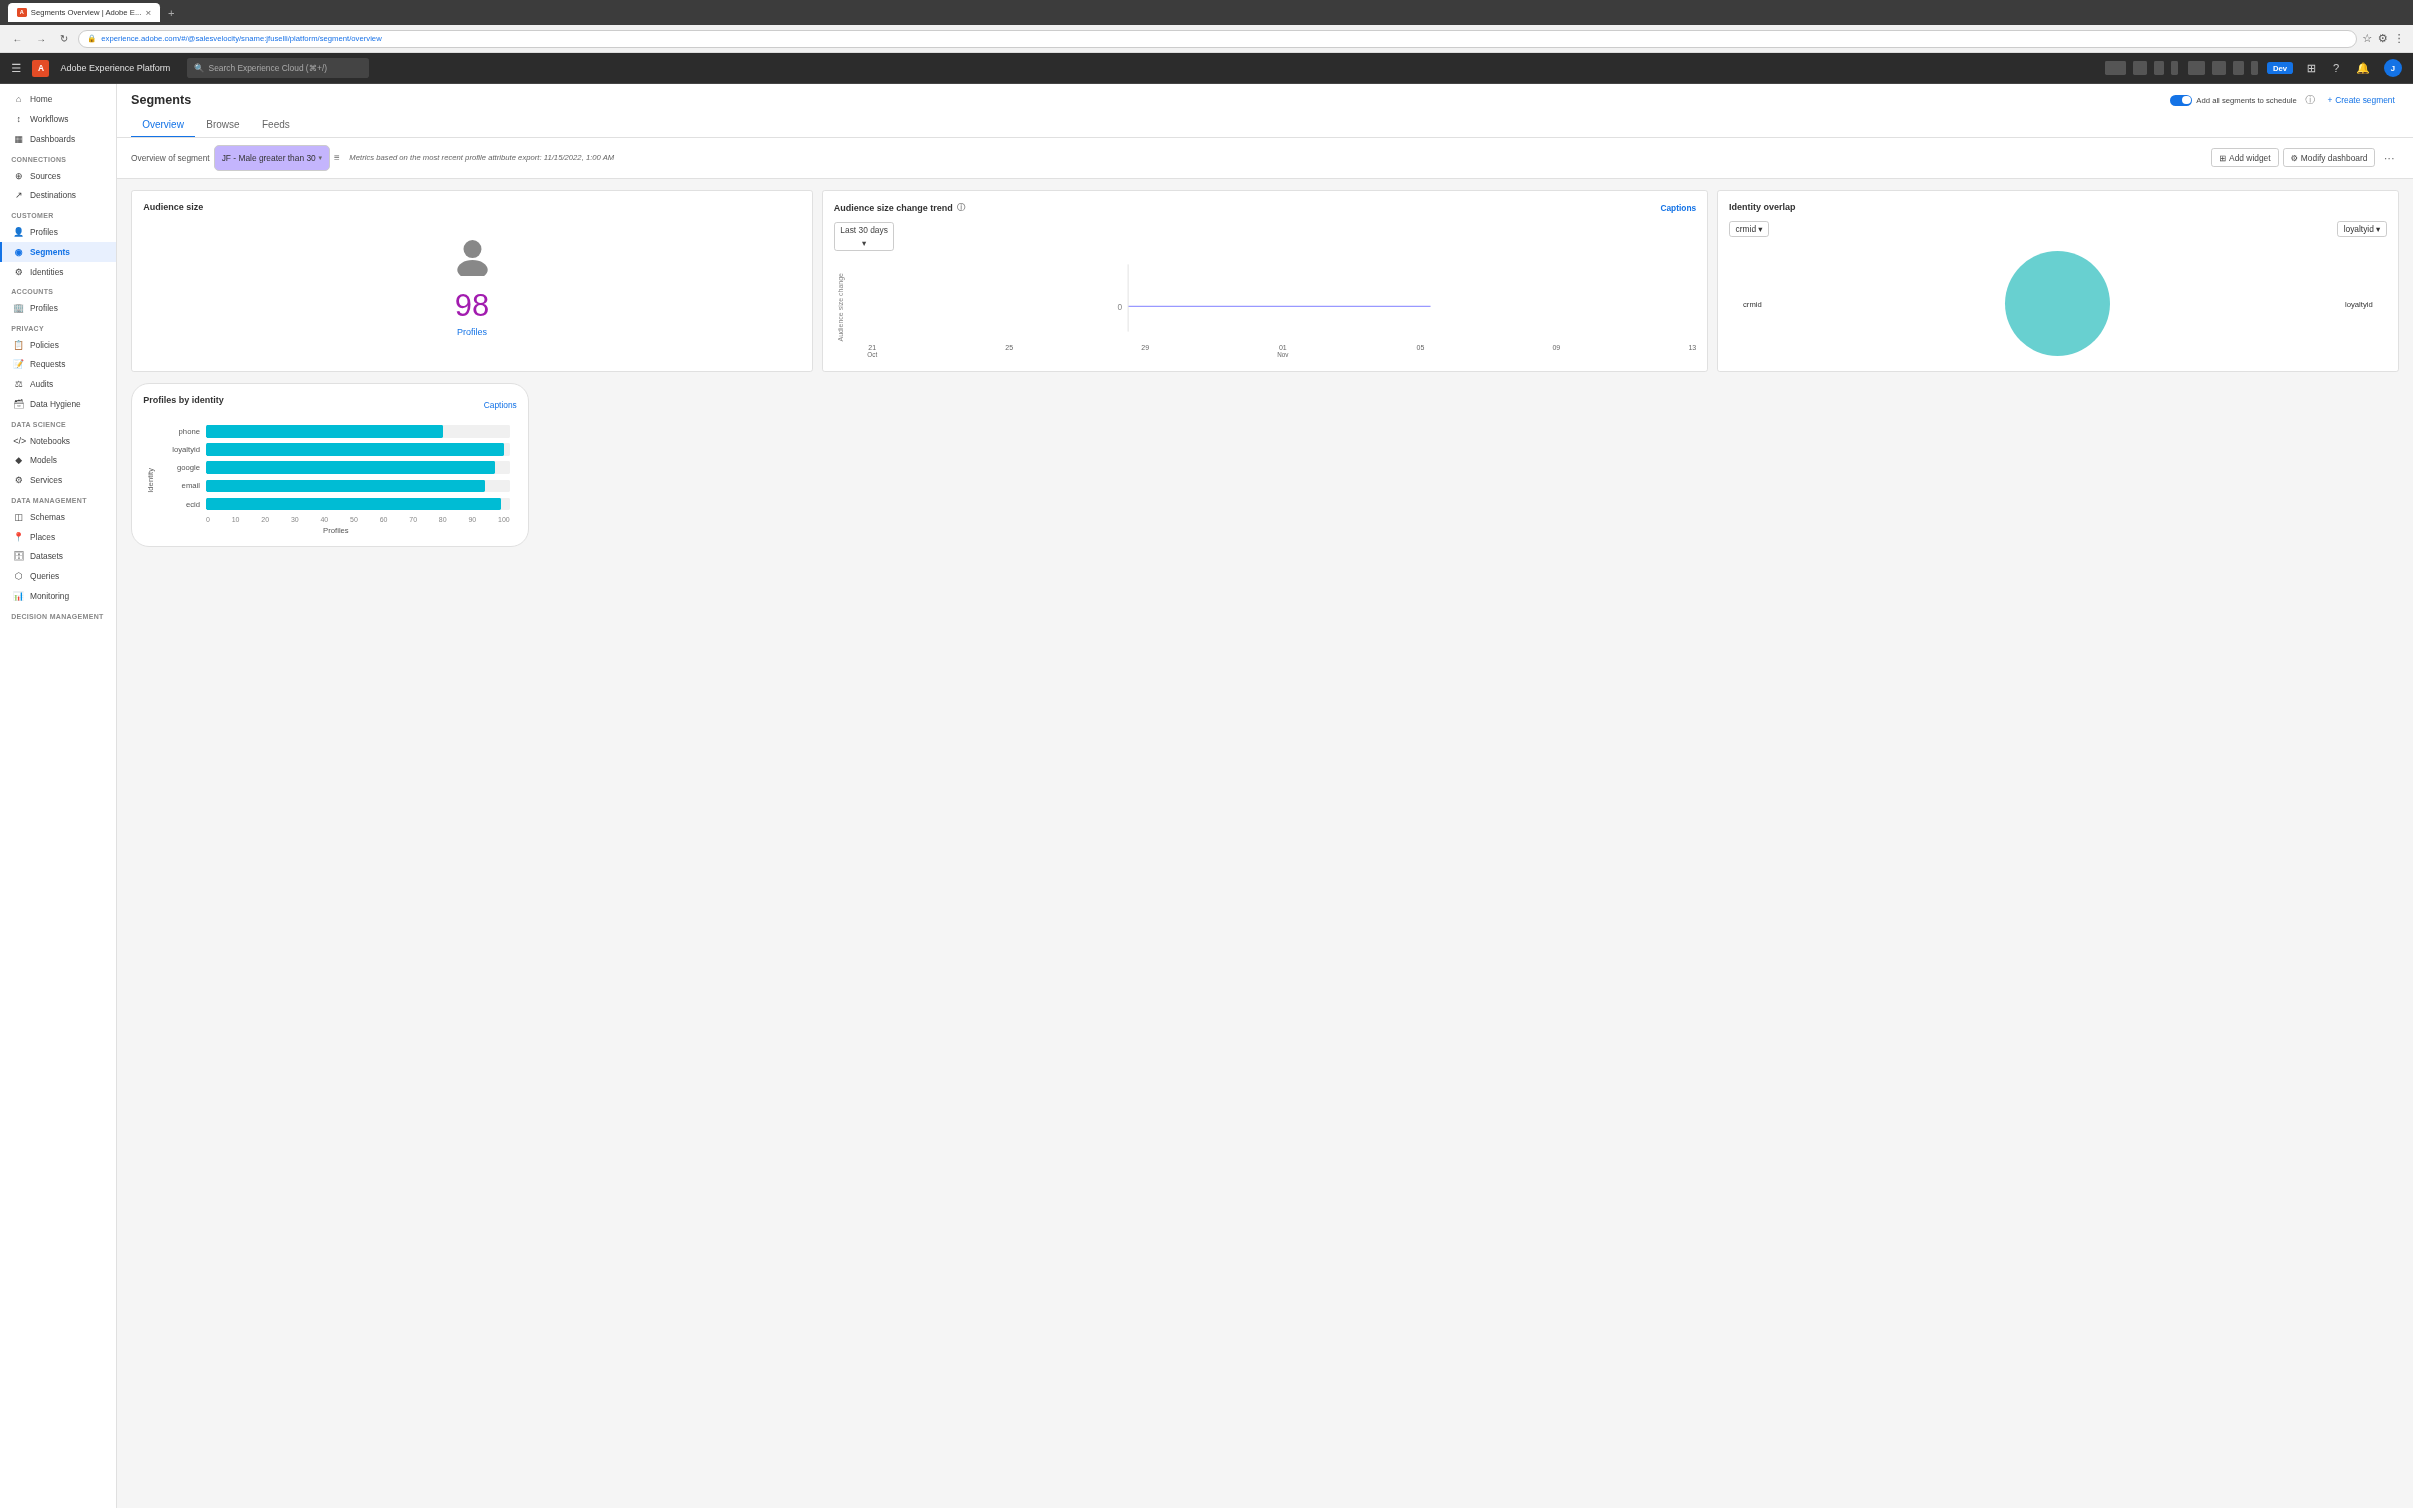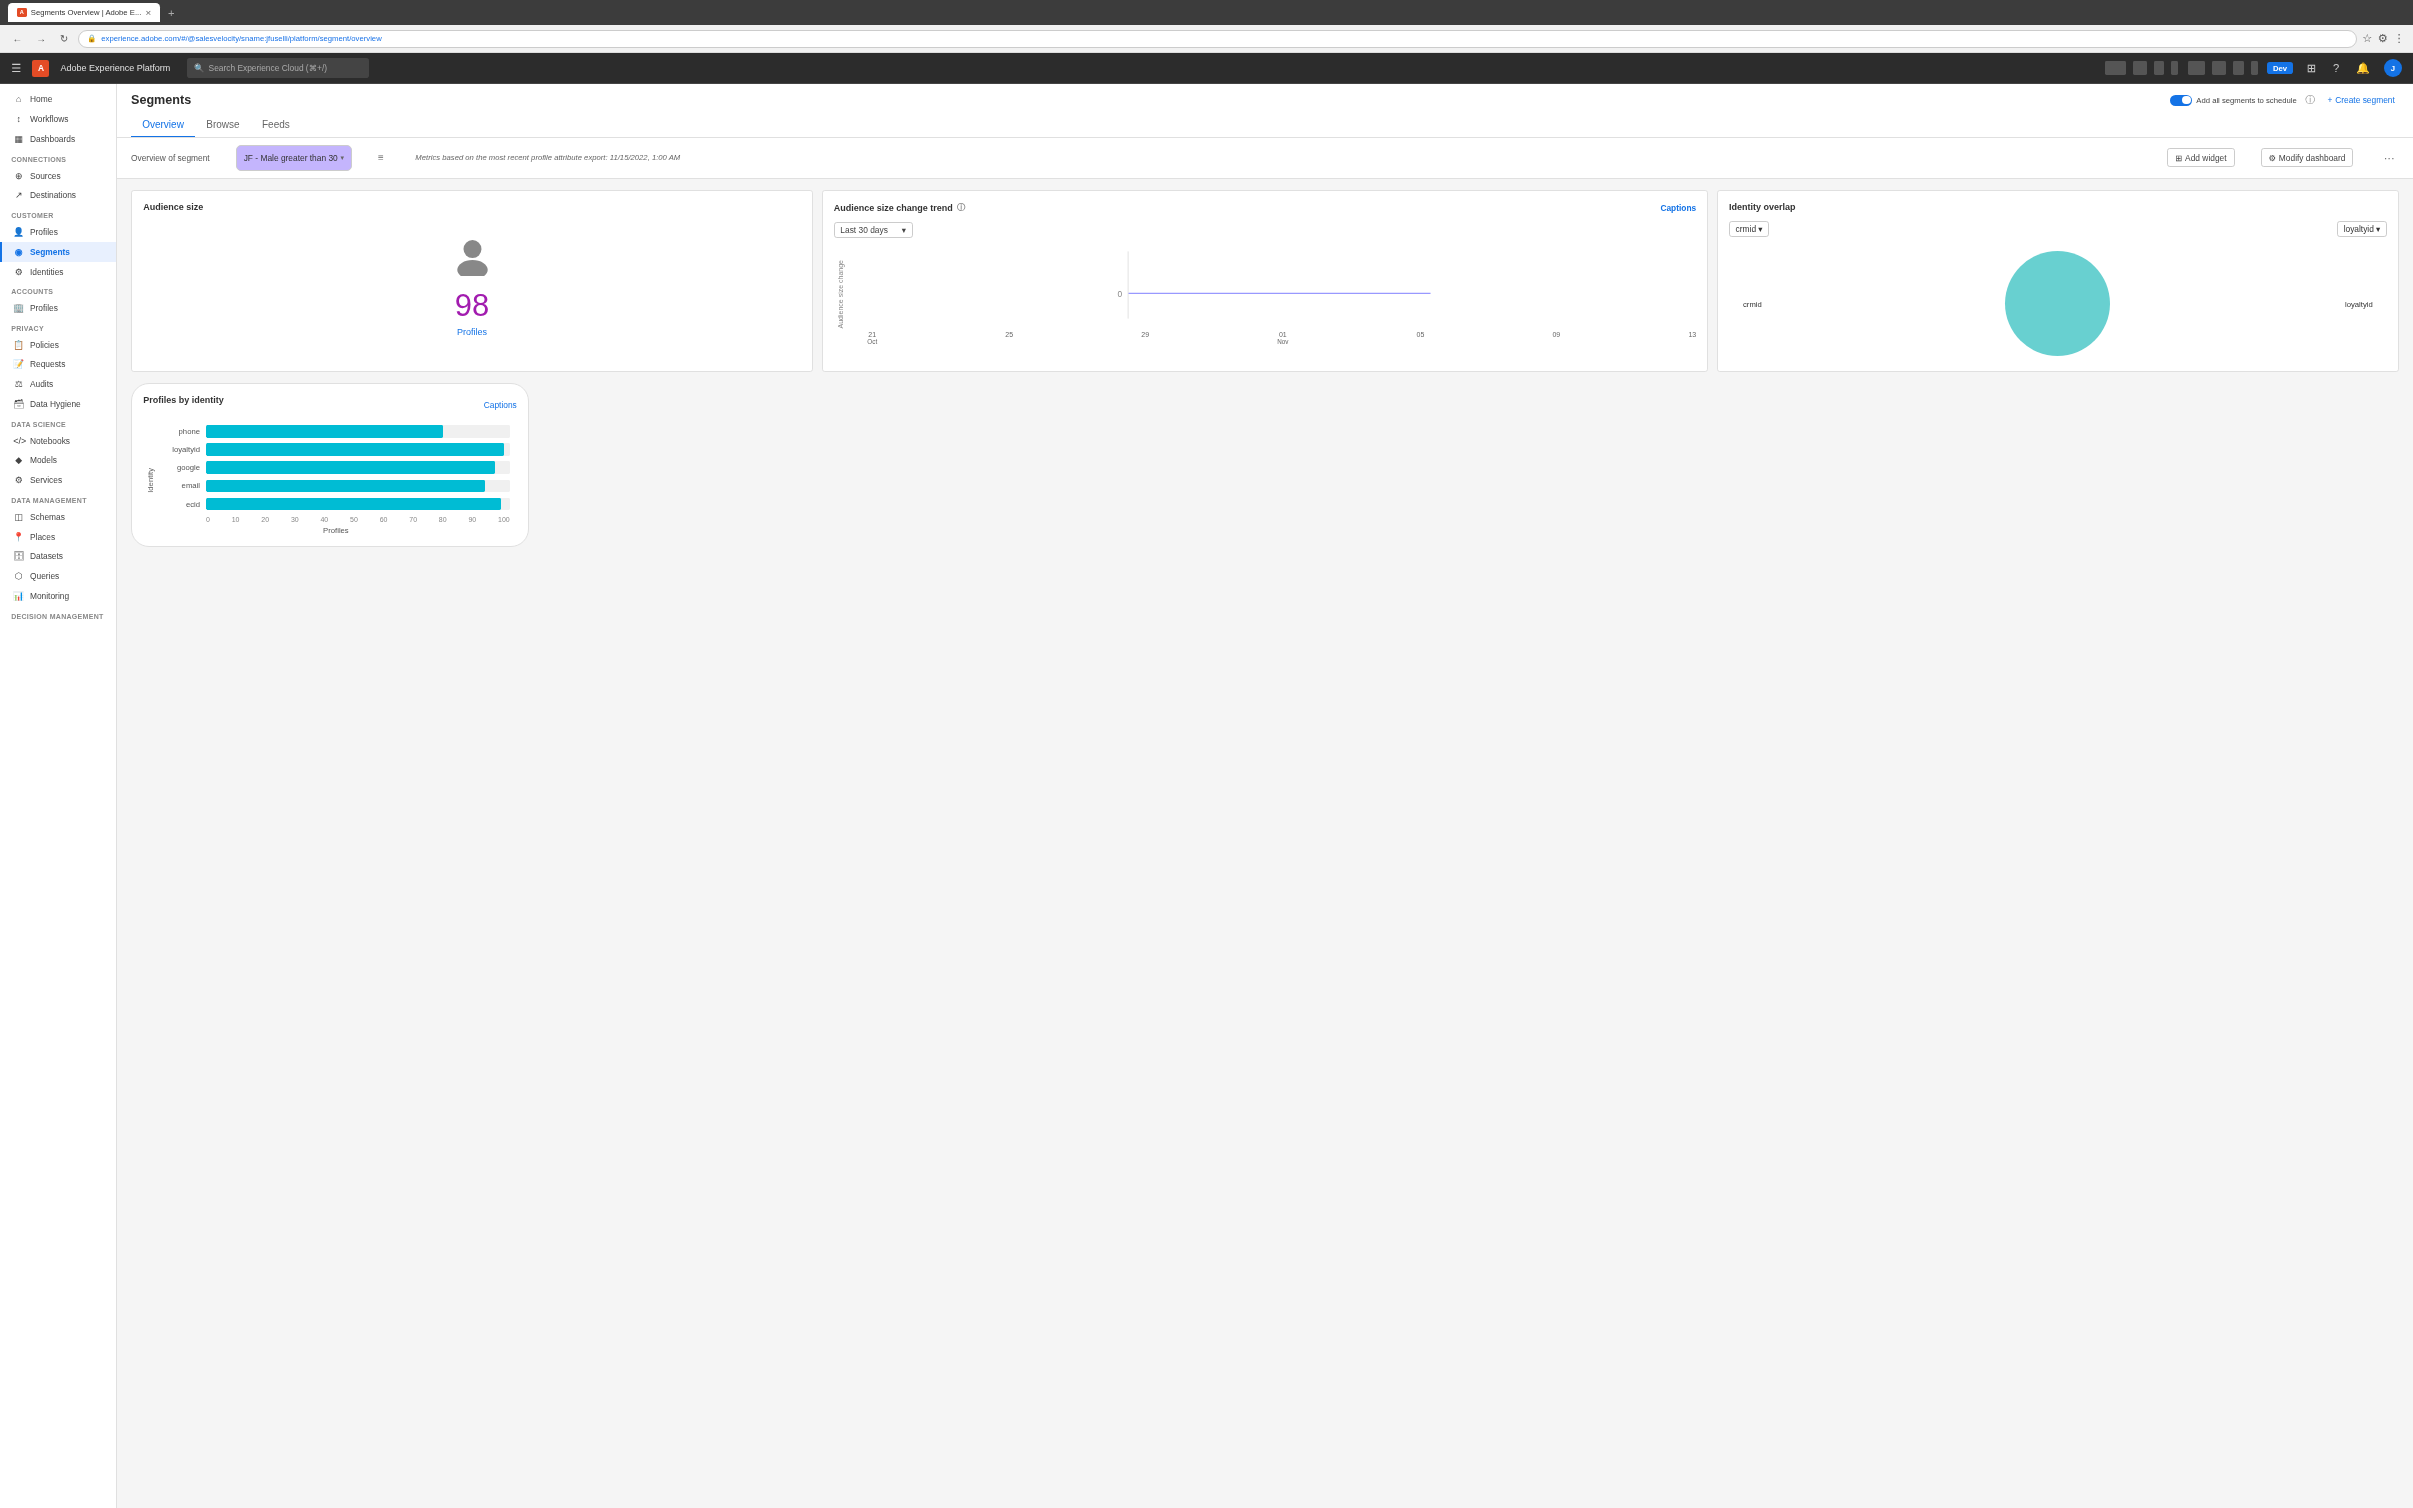--- a/index.html
+++ b/index.html
@@ -60,21 +60,21 @@
     .toggle-label { font-size: 7.7px; color: #444; }
     .header-action-btn { display: flex; align-items: center; gap: 2.8px; font-size: 8.4px; color: #1473e6; cursor: pointer; border: none; background: none; padding: 2.8px 4.2px; }
     .header-info-icon { color: #888; font-size: 9.8px; cursor: pointer; }
     .header-more { color: #666; font-size: 11.2px; cursor: pointer; padding: 1.4px 4.2px; }
 
     .page-tabs { display: flex; gap: 0; }
     .page-tab { padding: 5.6px 11.2px; font-size: 10px; cursor: pointer; color: #666; border-bottom: 1.4px solid transparent; }
     .page-tab.active { color: #1473e6; border-bottom: 1.4px solid #1473e6; font-weight: 500; }
 
     
-    .filter-bar { background: white; padding: 7px 14px; border-bottom: 0.7px solid #e0e0e0; display: flex; align-items: center; gap: 26px; }
+    .filter-bar { background: white; padding: 7px 14px; border-bottom: 0.7px solid #e0e0e0; display: flex; align-items: center; gap: 4px; }
     .filter-label { font-size: 8.4px; color: #555; }
     .filter-dropdown { display: flex; align-items: center; gap: 2.8px; background: #c4b5fd; border: 0.7px solid #ccc; border-radius: 5px; padding: 7px 7px; font-size: 8.4px; cursor: pointer; color: #333; }
     .filter-dropdown-arrow { color: #666; font-size: 7px; }
     .filter-list-icon { color: #666; font-size: 9.8px; cursor: pointer; }
     .filter-metrics { font-size: 7.7px; color: #666; margin-left: 5.6px; font-style: italic; }
     .filter-spacer { flex: 1; }
     .dashboard-btn { display: flex; align-items: center; gap: 2.8px; font-size: 8.4px; color: #444; cursor: pointer; border: 0.7px solid #ccc; background: white; padding: 3.5px 7px; border-radius: 2.8px; }
     .modify-btn { display: flex; align-items: center; gap: 2.8px; font-size: 8.4px; color: #444; cursor: pointer; border: 0.7px solid #ccc; background: white; padding: 3.5px 7px; border-radius: 2.8px; }
 
     
@@ -83,21 +83,21 @@
 
     .widget { background: white; border: 0.7px solid #e0e0e0; border-radius: 2.8px; padding: 11.2px; }
     .widget-title { font-size: 9px; font-weight: 600; color: #333; margin-bottom: 8.4px; display: flex; align-items: center; gap: 4.2px; }
     .widget-title-info { color: #888; font-size: 8.4px; cursor: pointer; }
 
     
     .audience-size-content { display: flex; flex-direction: column; align-items: center; justify-content: center; padding: 17px 0 11.2px; }
     .audience-icon { font-size: 28px; color: #888; margin-bottom: 5.6px; }
     .audience-number { font-size: 31px; font-weight: 300; color: #a21caf; text-align: center; }
     .audience-profiles-link { color: #1473e6; font-size: 9px; cursor: pointer; margin-top: 2.8px; text-decoration: none; }
-    .chart-time-selector { display: flex; align-items: center; gap: 14px; font-size: 8.4px; color: #444; cursor: pointer; border: 0.7px solid #ccc; border-radius: 2.8px; padding: 2.1px 5.6px; }
+    .chart-time-selector { display: flex; align-items: center; gap: 3px; font-size: 8.4px; color: #444; cursor: pointer; border: 0.7px solid #ccc; border-radius: 2.8px; padding: 2.1px 5.6px; flex-direction: column; }
     .chart-captions { font-size: 8.4px; color: #1473e6; cursor: pointer; }
     .chart-svg { width: 100%; height: 84px; }
     .chart-x-axis { display: flex; justify-content: space-between; padding: 1.4px 0 0 21px; font-size: 7px; color: #888; }
     .chart-x-month { display: flex; flex-direction: column; align-items: center; font-size: 7px; color: #666; }
 
     
     .identity-overlap-header { display: flex; align-items: center; justify-content: space-between; margin-bottom: 11.2px; }
     .overlap-dropdown { display: flex; align-items: center; gap: 2.1px; font-size: 8.4px; color: #333; cursor: pointer; border: 0.7px solid #ccc; border-radius: 2.8px; padding: 2.1px 5.6px; }
     .overlap-chart { display: flex; align-items: center; justify-content: center; position: relative; height: 112px; }
     .overlap-circle { width: 105px; height: 105px; border-radius: 50%; background: #4dc8c8; opacity: 0.85; }

